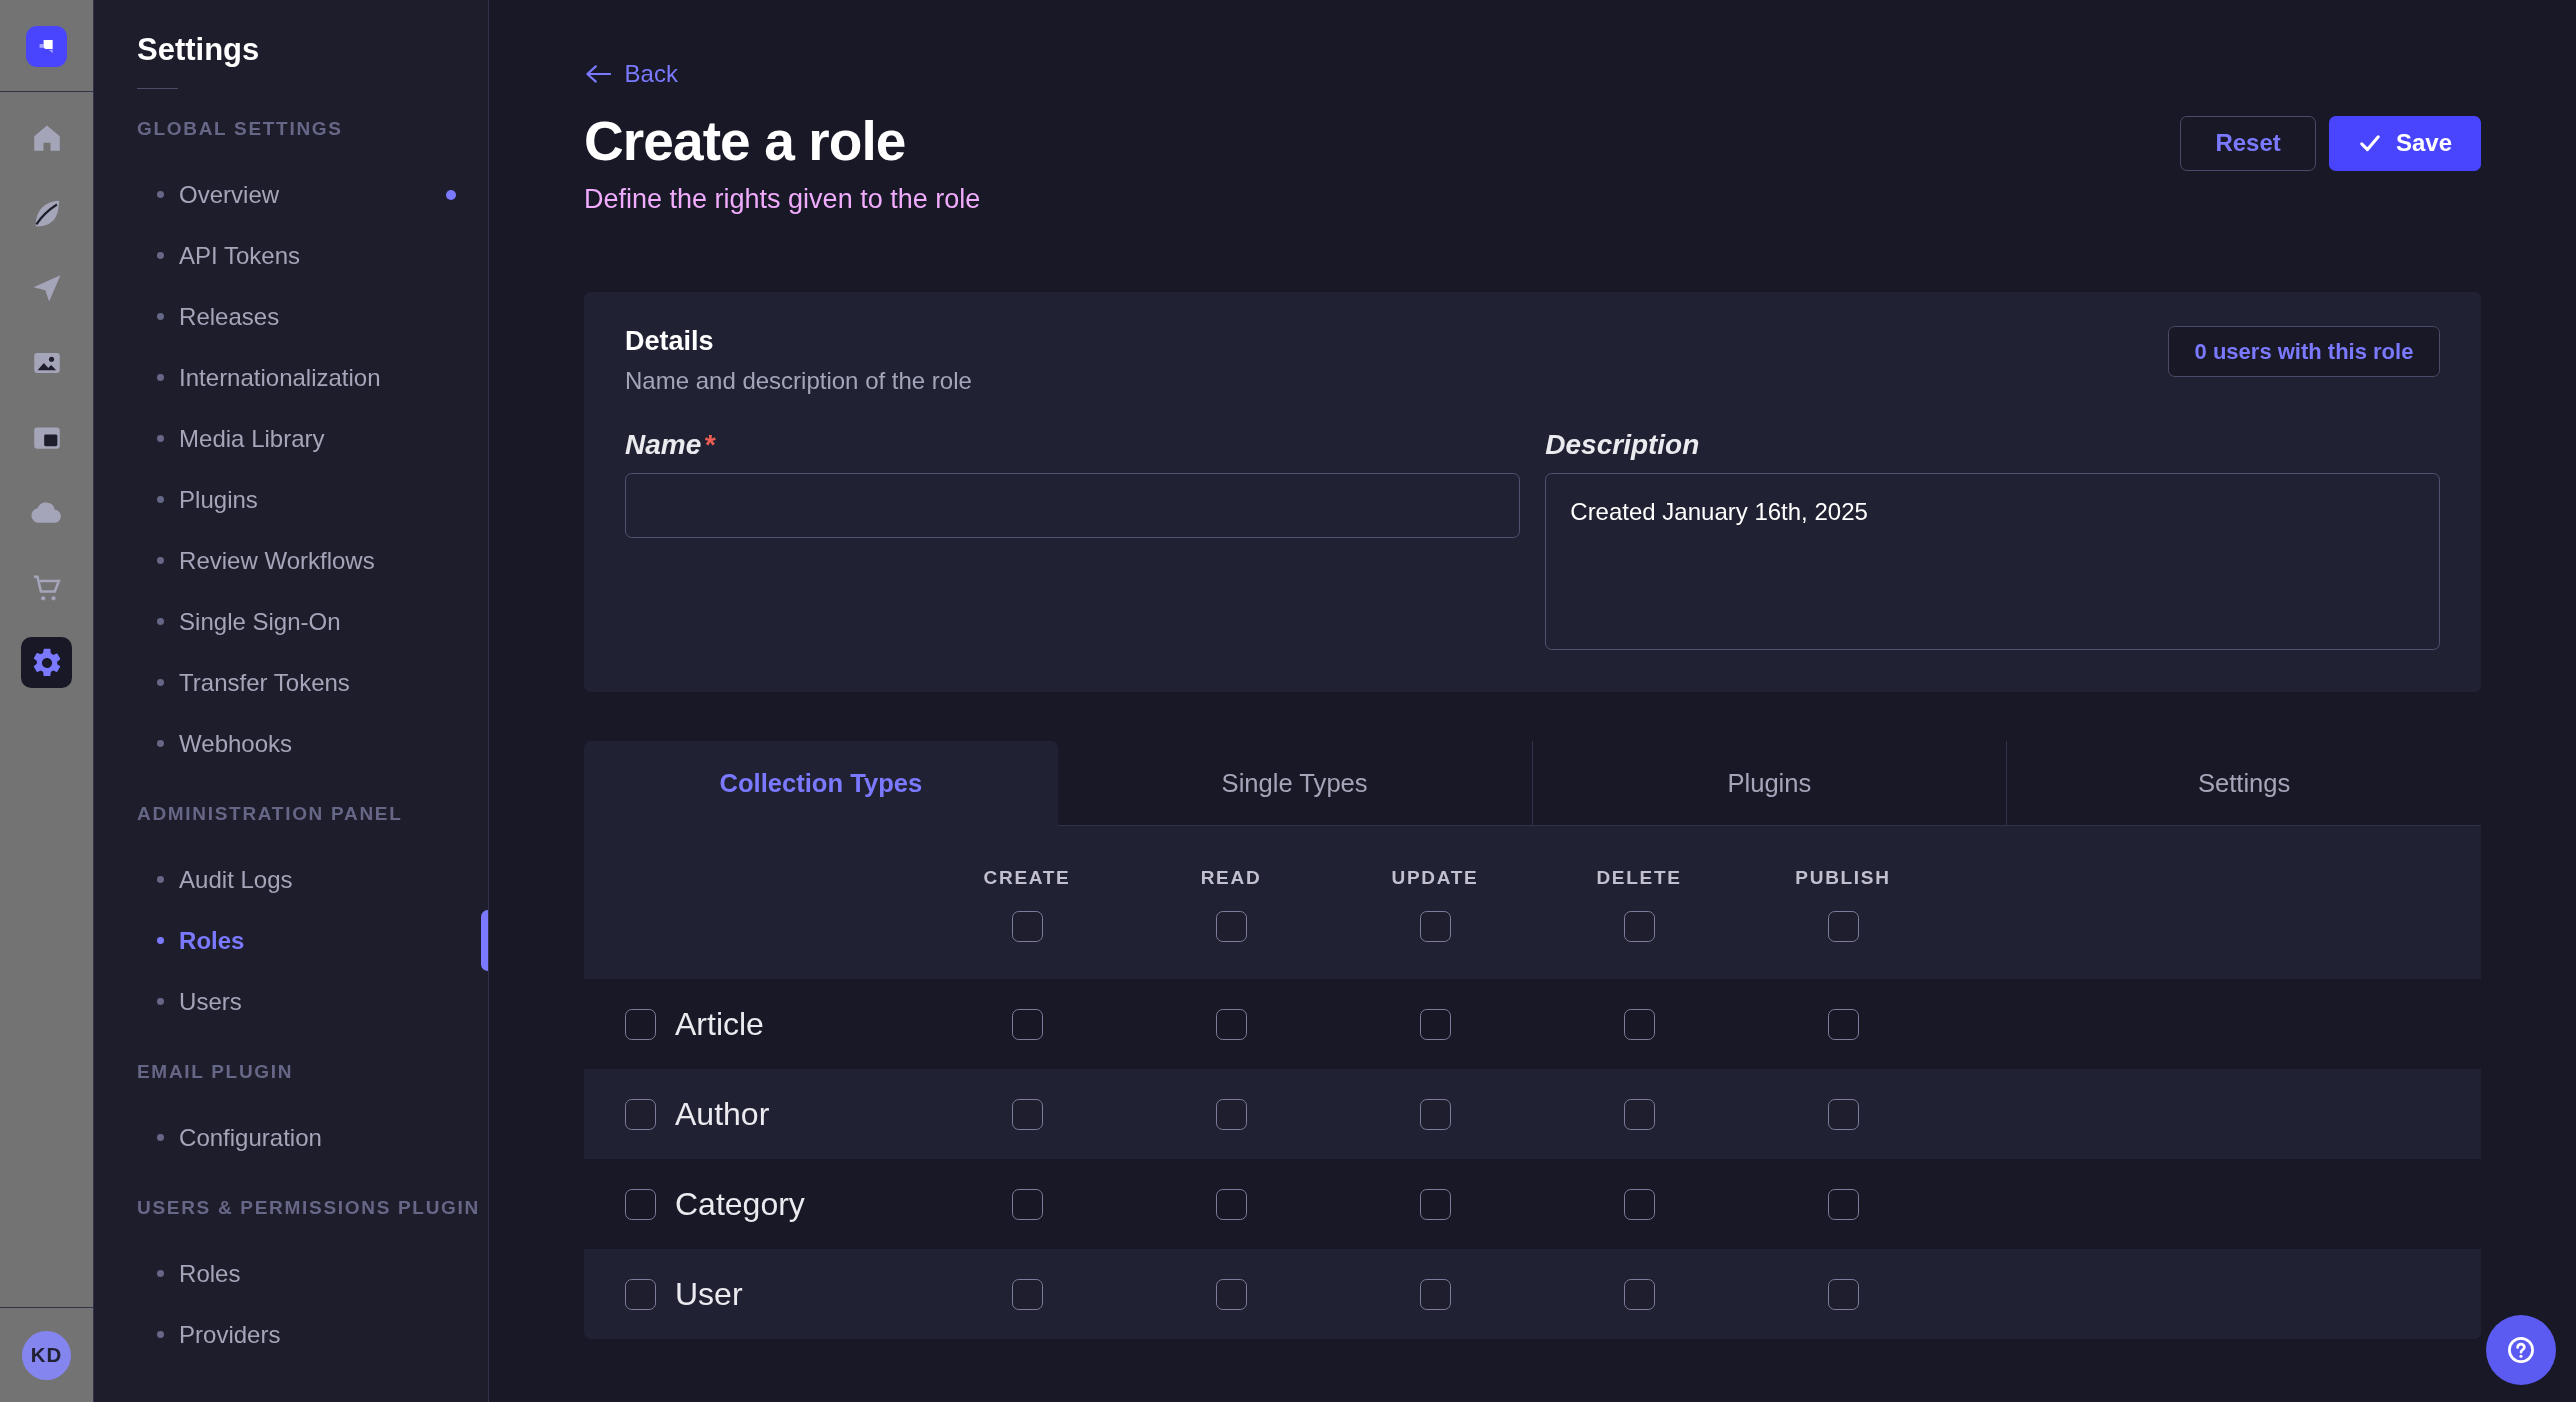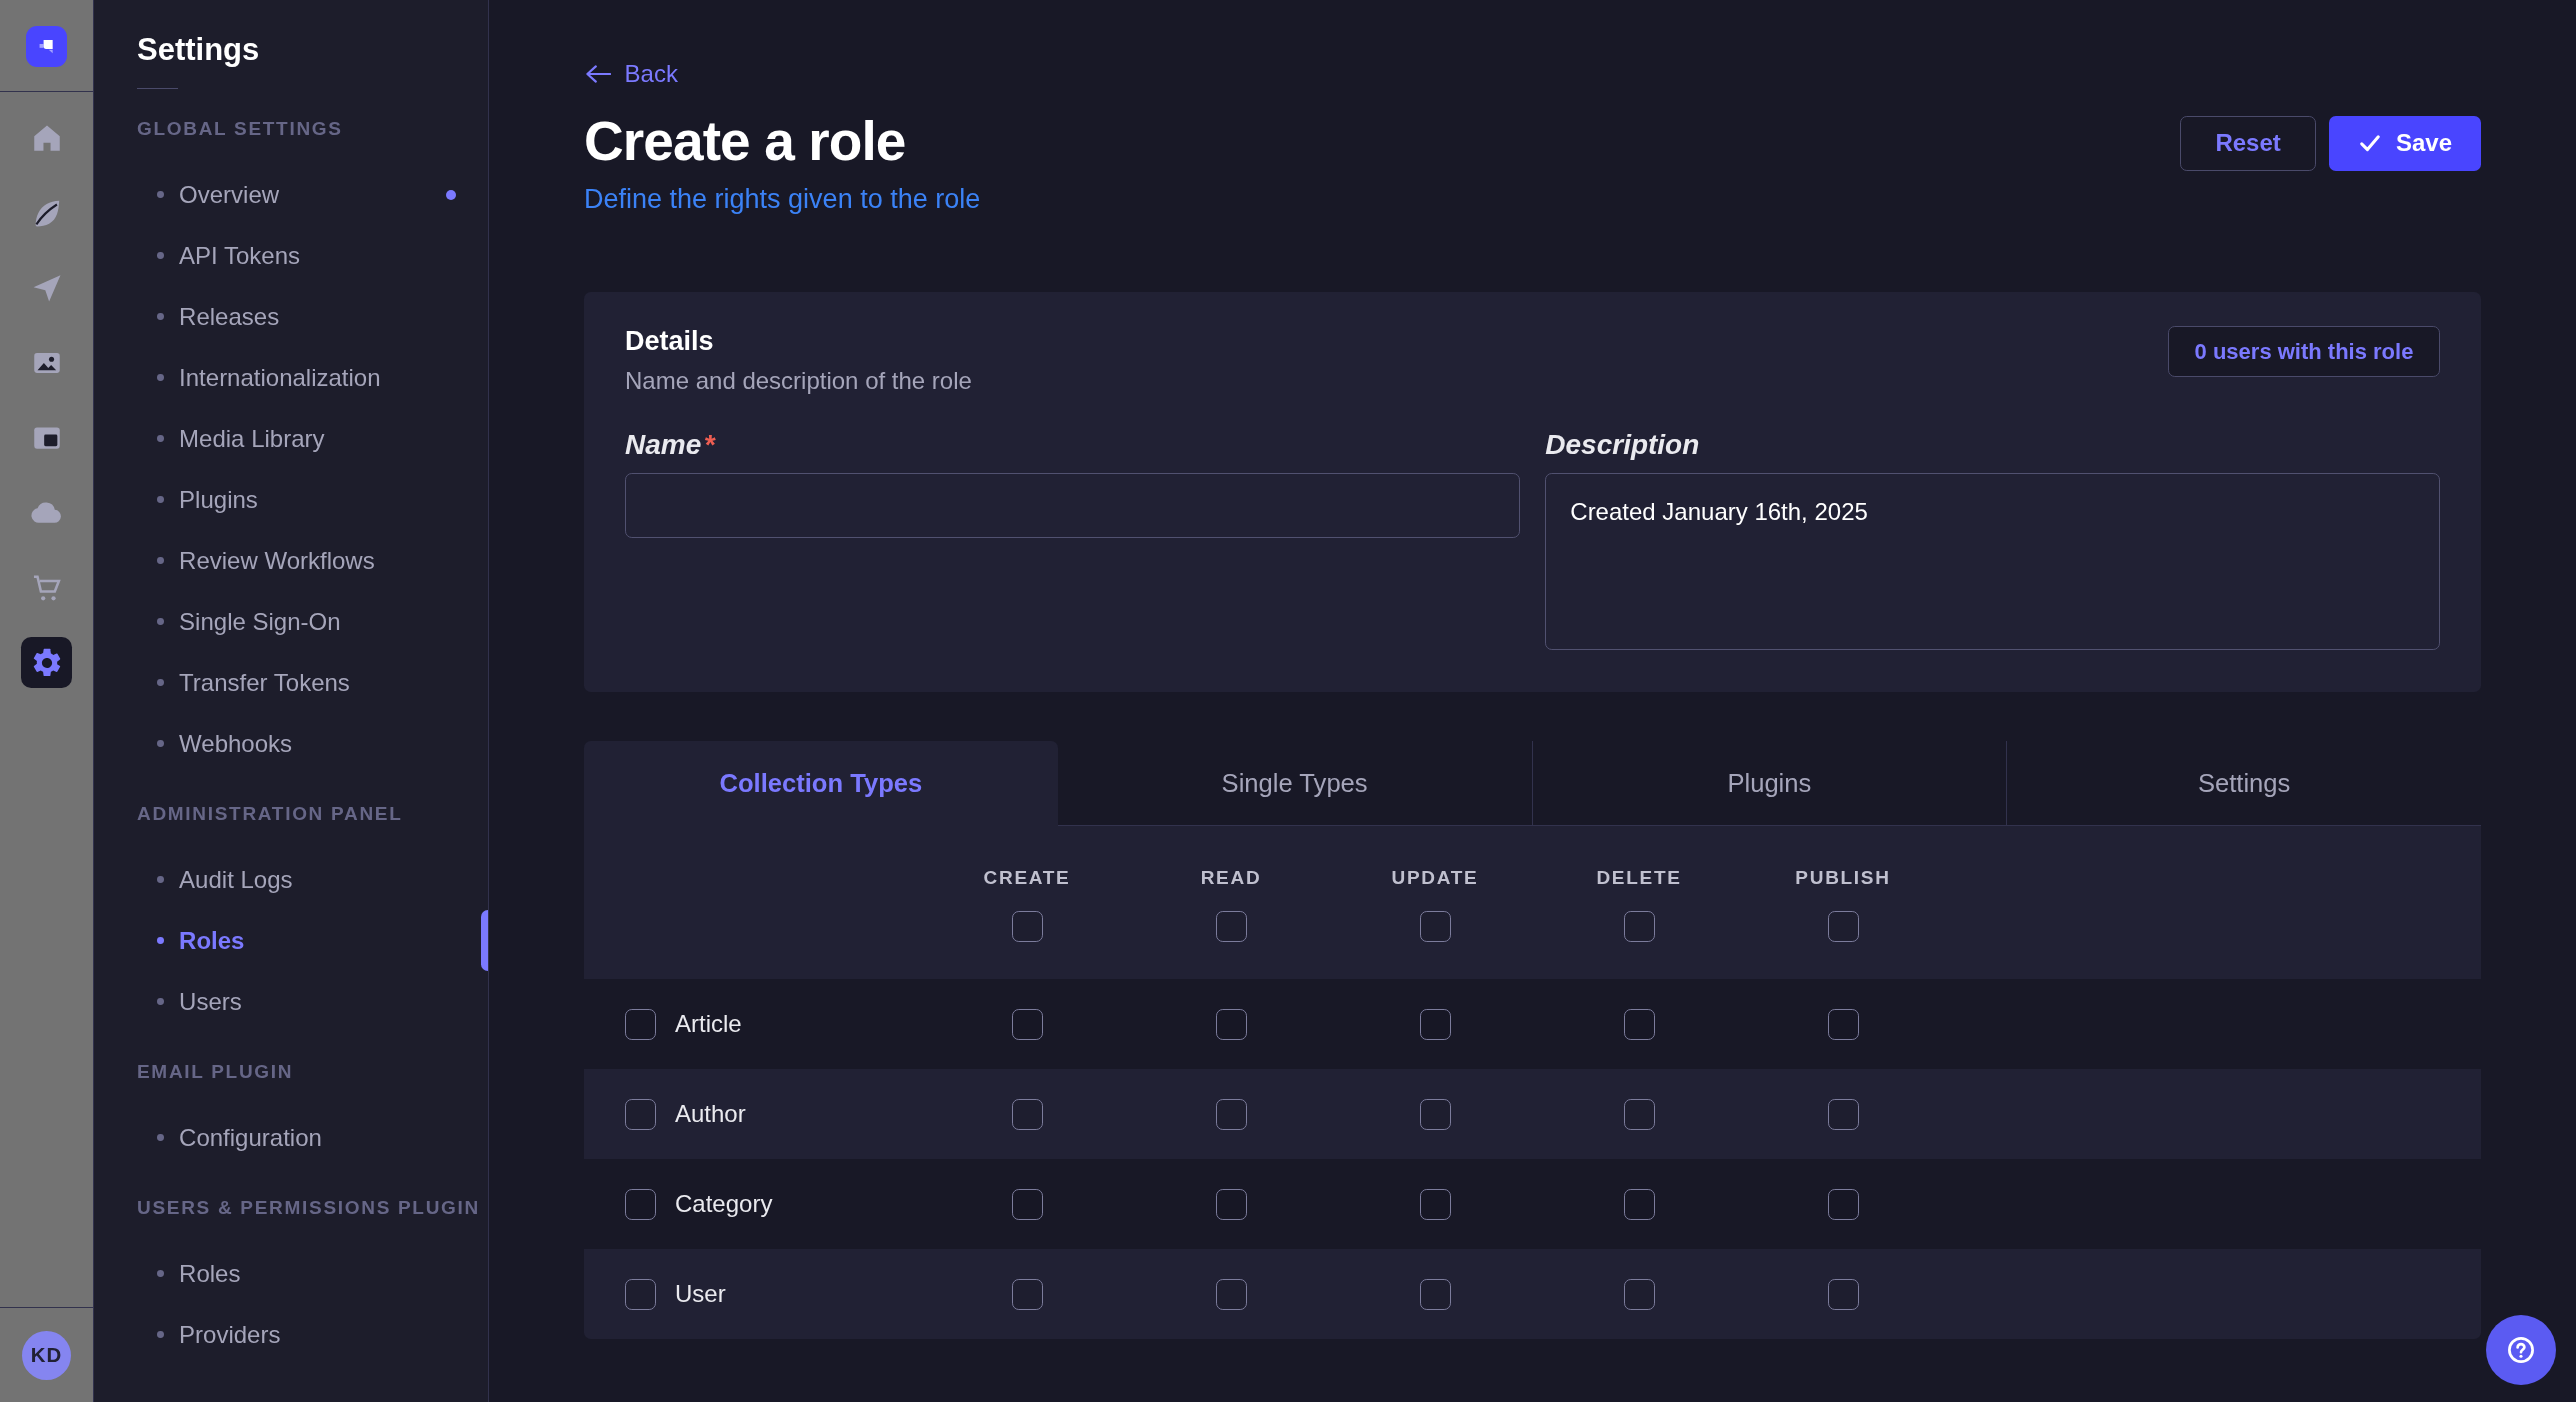--- a/index.html
+++ b/index.html
@@ -48,21 +48,21 @@
   .main { flex:1; padding:16px 95px; position:relative; overflow:hidden; }
   .back-row { margin-top:44px; display:inline-flex; align-items:center; gap:13.6px;
               color:#7b79ff; font-size:24px; cursor:pointer; }
   .header-row { display:flex; justify-content:space-between; align-items:flex-start; margin-top:21px; }
   .page-title { font-size:55px; font-weight:bold; color:#ffffff; letter-spacing:-0.9px; line-height:65px; }
   .actions { display:flex; gap:13.6px; margin-top:6.8px; }
   .btn { height:55px; border-radius:6.8px; font-size:24px; font-weight:bold;
          display:flex; align-items:center; justify-content:center; cursor:pointer; }
   .btn-reset { padding:0 34px; border:0.9px solid #4a4a6a; background:transparent; color:#7b79ff; }
   .btn-save { padding:0 29px; background:#4945ff; color:#ffffff; gap:13.6px; border:none; }
-  .page-subtitle { margin-top:10.2px; font-size:27px; color:#3b82f6; }
+  .page-subtitle { margin-top:10.2px; font-size:27px; color:#f0abfc; }
 
   
   .details-card { margin-top:77px; background:#212134; border-radius:6.8px; padding:34px 41px 39px; }
   .card-head { display:flex; justify-content:space-between; align-items:flex-start; }
   .card-title { font-size:27px; font-weight:bold; color:#ffffff; }
   .card-sub { margin-top:10.2px; font-size:24px; color:#a5a5ba; }
   .users-btn { height:51px; padding:0 25.6px; border:0.9px solid #4a4a6a; border-radius:6.8px;
                background:#181826; color:#7b79ff; font-size:22px; font-weight:bold;
                display:flex; align-items:center; cursor:pointer; }
   .fields { display:flex; gap:25.6px; margin-top:34px; }
@@ -87,21 +87,21 @@
   .tab.divided { border-left:0.9px solid #32324d; }
   .tab-panel { background:#212134; border-radius:0 0 6.8px 6.8px; overflow:hidden; }
   .perm-header { height:153px; display:flex; }
   .name-col { width:341px; flex:none; }
   .pcol { width:204px; flex:none; display:flex; flex-direction:column; align-items:center;
           padding-top:41px; gap:22px; }
   .pcol-label { font-size:19px; font-weight:bold; letter-spacing:1.7px; color:#c0c0cf; }
   .perm-row { height:90px; display:flex; align-items:center; }
   .perm-row.odd { background:#181826; }
   .row-name { width:341px; flex:none; display:flex; align-items:center; gap:19px; padding-left:41px; }
-  .row-label { font-size:24px; color:#eaeaef; }
+  .row-label { font-size:32px; color:#eaeaef; }
   .pcell { width:204px; flex:none; display:flex; justify-content:center; }
   .checkbox { width:31px; height:31px; border:1.7px solid #7c7c9c; border-radius:6.8px;
               background:rgba(24,24,38,0.30); cursor:pointer; flex:none; }
 
   
   .help-fab { position:absolute; right:20.4px; bottom:17px; width:70px; height:70px; border-radius:50%;
               background:#5b5bf2; display:flex; align-items:center; justify-content:center;
               cursor:pointer; }
 </style>
 </head>

